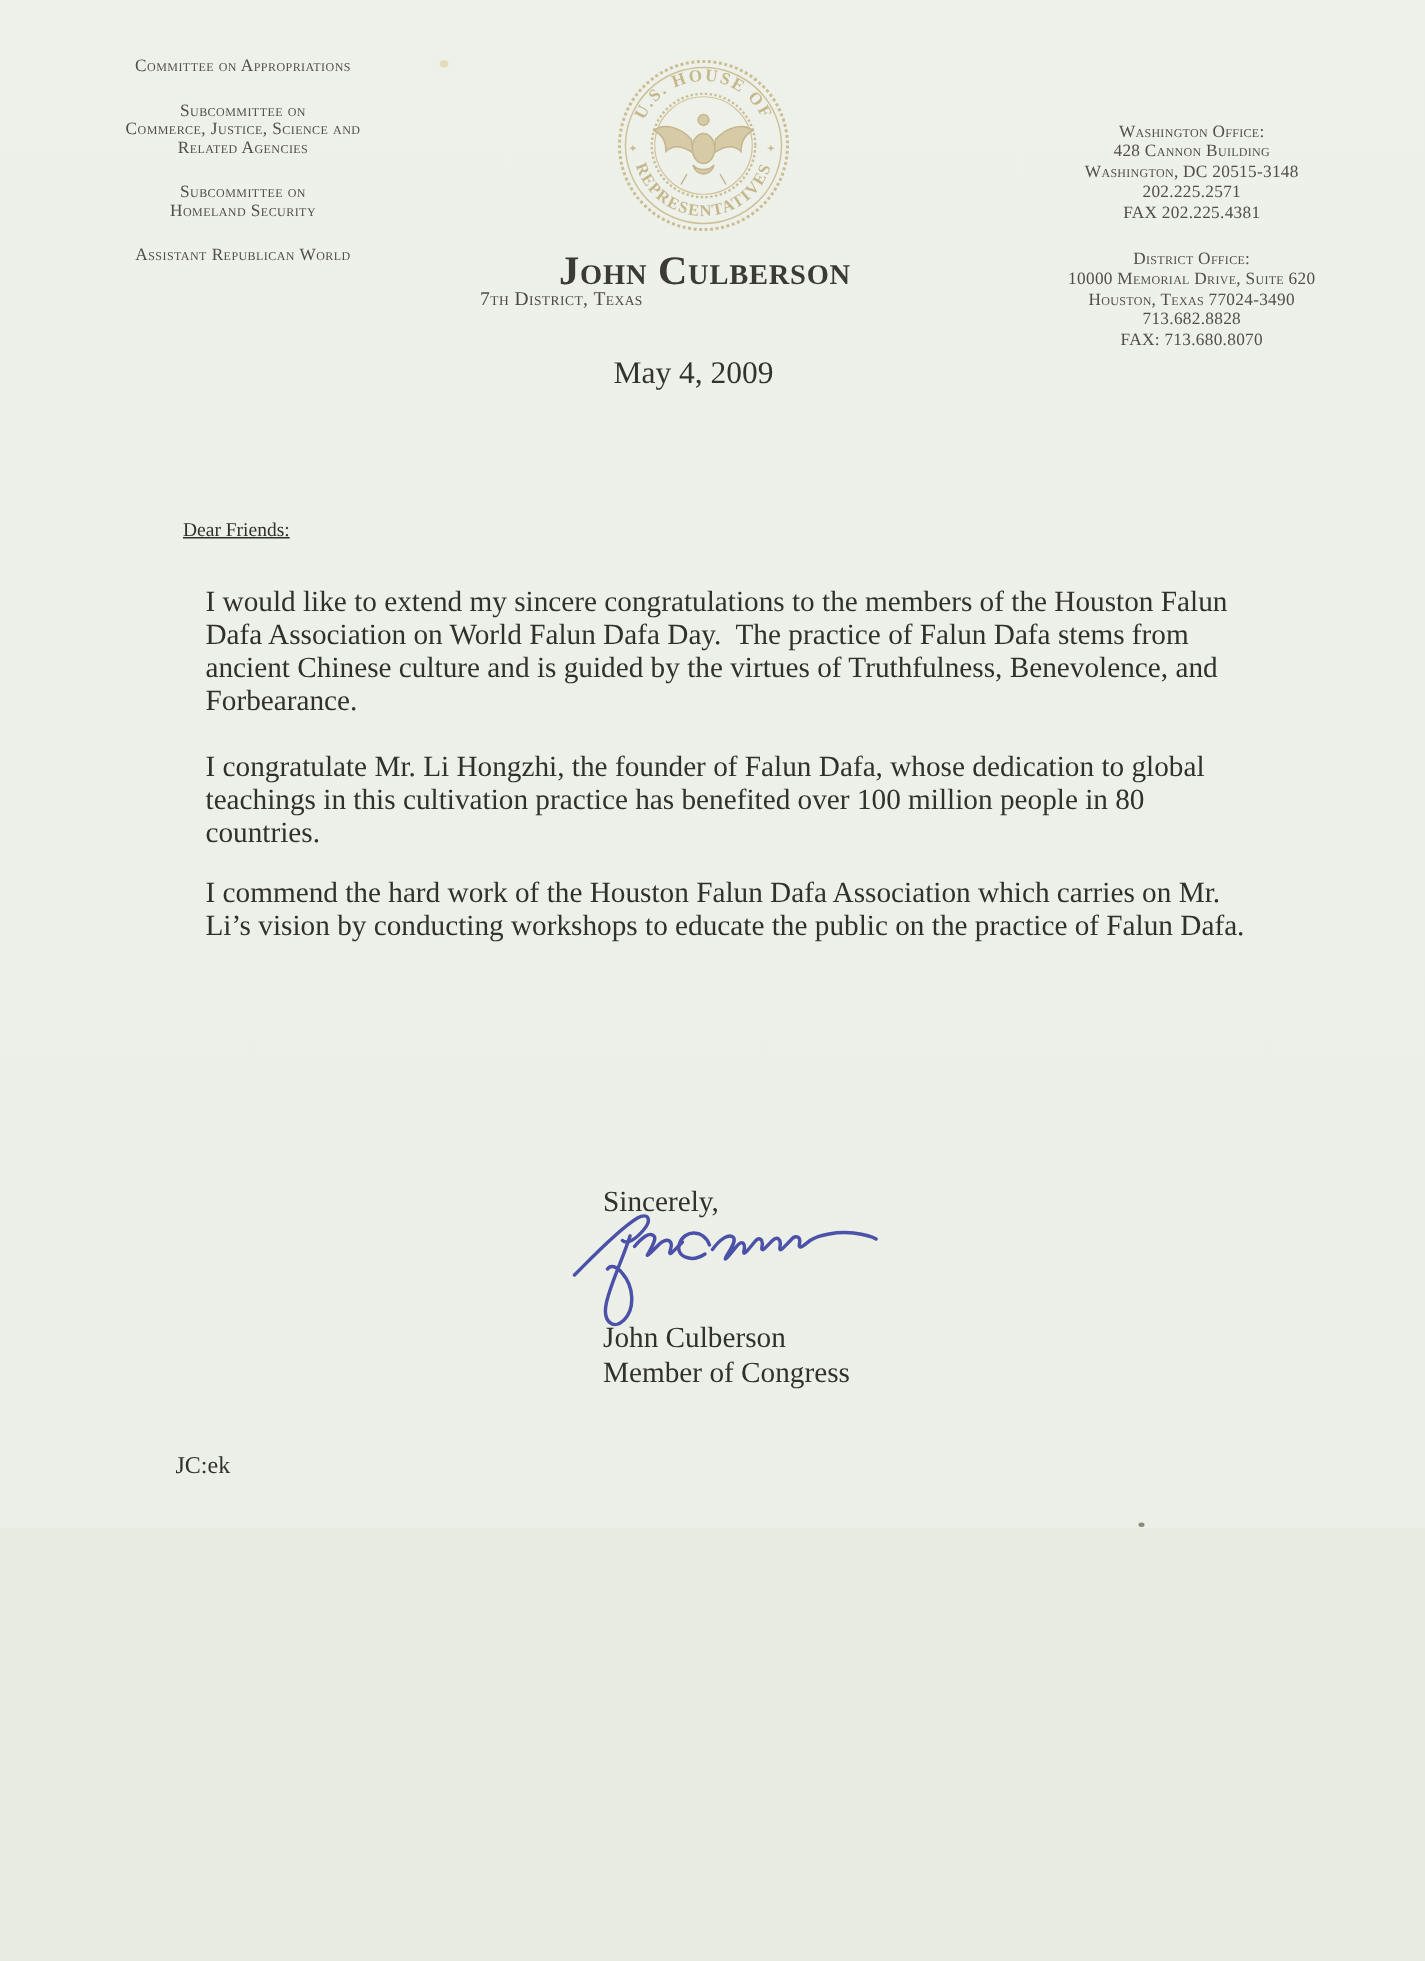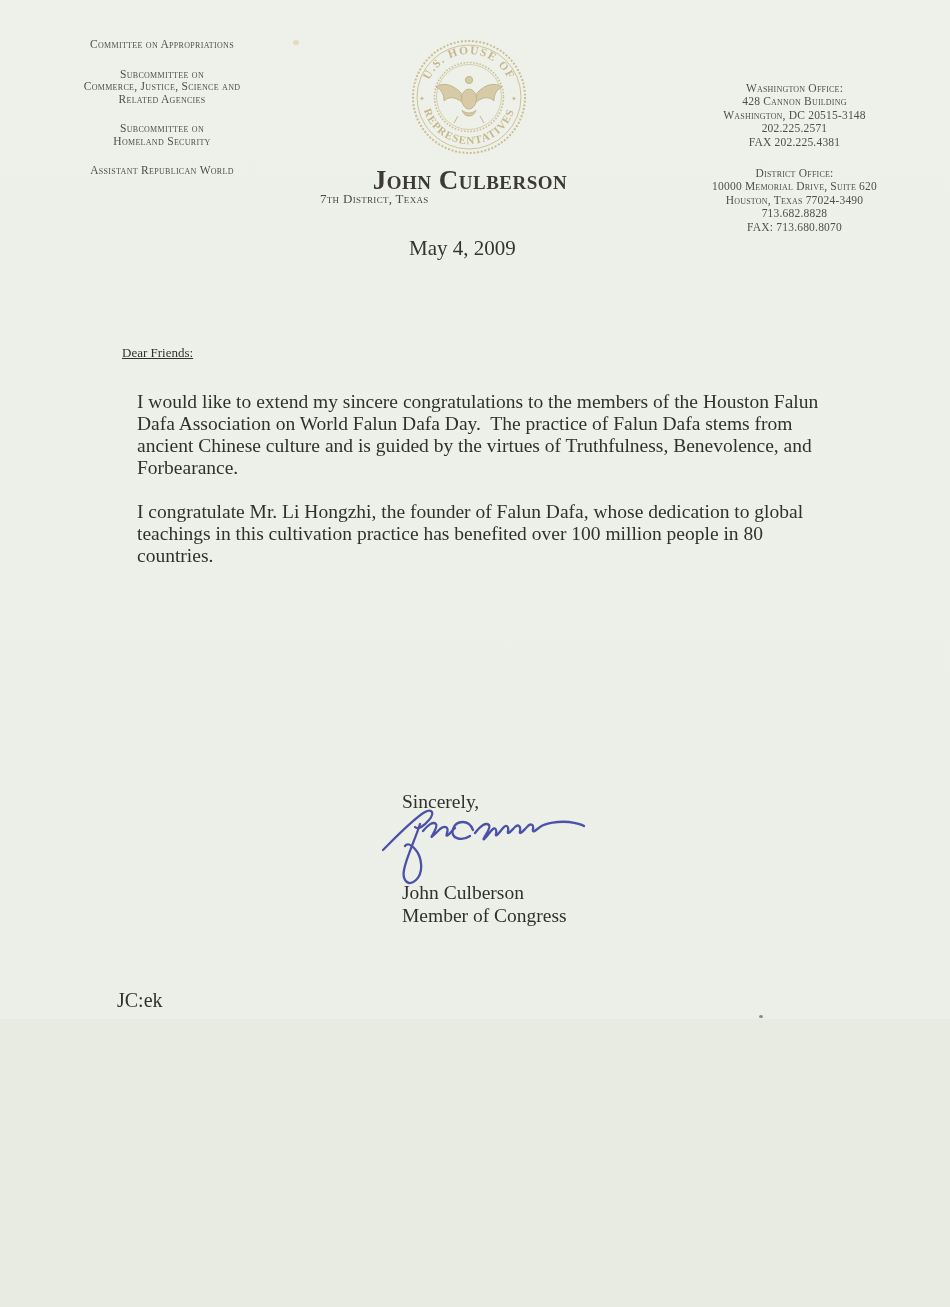--- a/index.html
+++ b/index.html
@@ -38,21 +38,21 @@
   .textline{white-space:pre;}
   .salutation{position:absolute;left:122px;top:345px;font-size:13px;text-decoration:underline;}
   .para{position:absolute;left:137px;font-size:19.5px;line-height:22px;}
   .para-1{top:391px;}
   .para-2{top:501px;}
   .para-3{top:585px;}
   .para-4{top:648px;}
   .closing{position:absolute;left:402px;top:791px;font-size:19.5px;}
   .sig-svg{position:absolute;left:378px;top:800px;pointer-events:none;}
   .typed-block{position:absolute;left:402px;top:882px;font-size:19.5px;line-height:22.5px;}
-  .initials{position:absolute;left:117px;top:989px;font-size:20px;}
+  .initials{position:absolute;left:117px;top:969px;font-size:16px;}
   
   .speck{position:absolute;border-radius:50%;}
   .speck-a{left:759px;top:1015px;width:4px;height:3px;background:#8d8a78;}
   .speck-b{left:778px;top:1122px;width:5px;height:16px;background:#ddd3ab;border-radius:40%;}
   .speck-c{left:800px;top:1166px;width:3px;height:3px;background:#969280;}
   .speck-d{left:293px;top:40px;width:6px;height:5px;background:#e4dbba;}
 </style>
 </head>
 <body>
 
@@ -133,20 +133,24 @@
     <div class="textline">ancient Chinese culture and is guided by the virtues of Truthfulness, Benevolence, and</div>
     <div class="textline">Forbearance.</div>
   </div>
 
   <div class="para para-2">
     <div class="textline">I congratulate Mr. Li Hongzhi, the founder of Falun Dafa, whose dedication to global</div>
     <div class="textline">teachings in this cultivation practice has benefited over 100 million people in 80</div>
     <div class="textline">countries.</div>
   </div>
 
+  <div class="para para-3">
+    <div class="textline">I commend the hard work of the Houston Falun Dafa Association which carries on Mr.</div>
+    <div class="textline">Li’s vision by conducting workshops to educate the public on the practice of Falun Dafa.</div>
+  </div>
 
 
   <div class="closing textline">Sincerely,</div>
 
   <svg class="sig-svg" width="210" height="98" viewBox="0 0 210 98">
     <g fill="none" stroke="#3e44a4" stroke-width="2.3" stroke-linecap="round" stroke-linejoin="round" opacity=".92">
       <path d="M5,50 C17,38 35,19 47,12 C54,8 57,13 51,20 C46,26 40,30 37,27"></path>
       <path d="M42,24 C37,40 28,58 26,70 C24,81 31,87 38,80 C46,72 44,57 37,49 C33,44 29,43 27,46"></path>
       <path d="M45,31 C50,25 55,21 58,24 C60,26 56,32 54,36 C52,39 57,34 62,29 C67,25 71,27 69,33 C67,39 71,34 77,28"></path>
       <path d="M95,30 C91,19 78,20 75,29 C72,38 83,42 92,36"></path>

